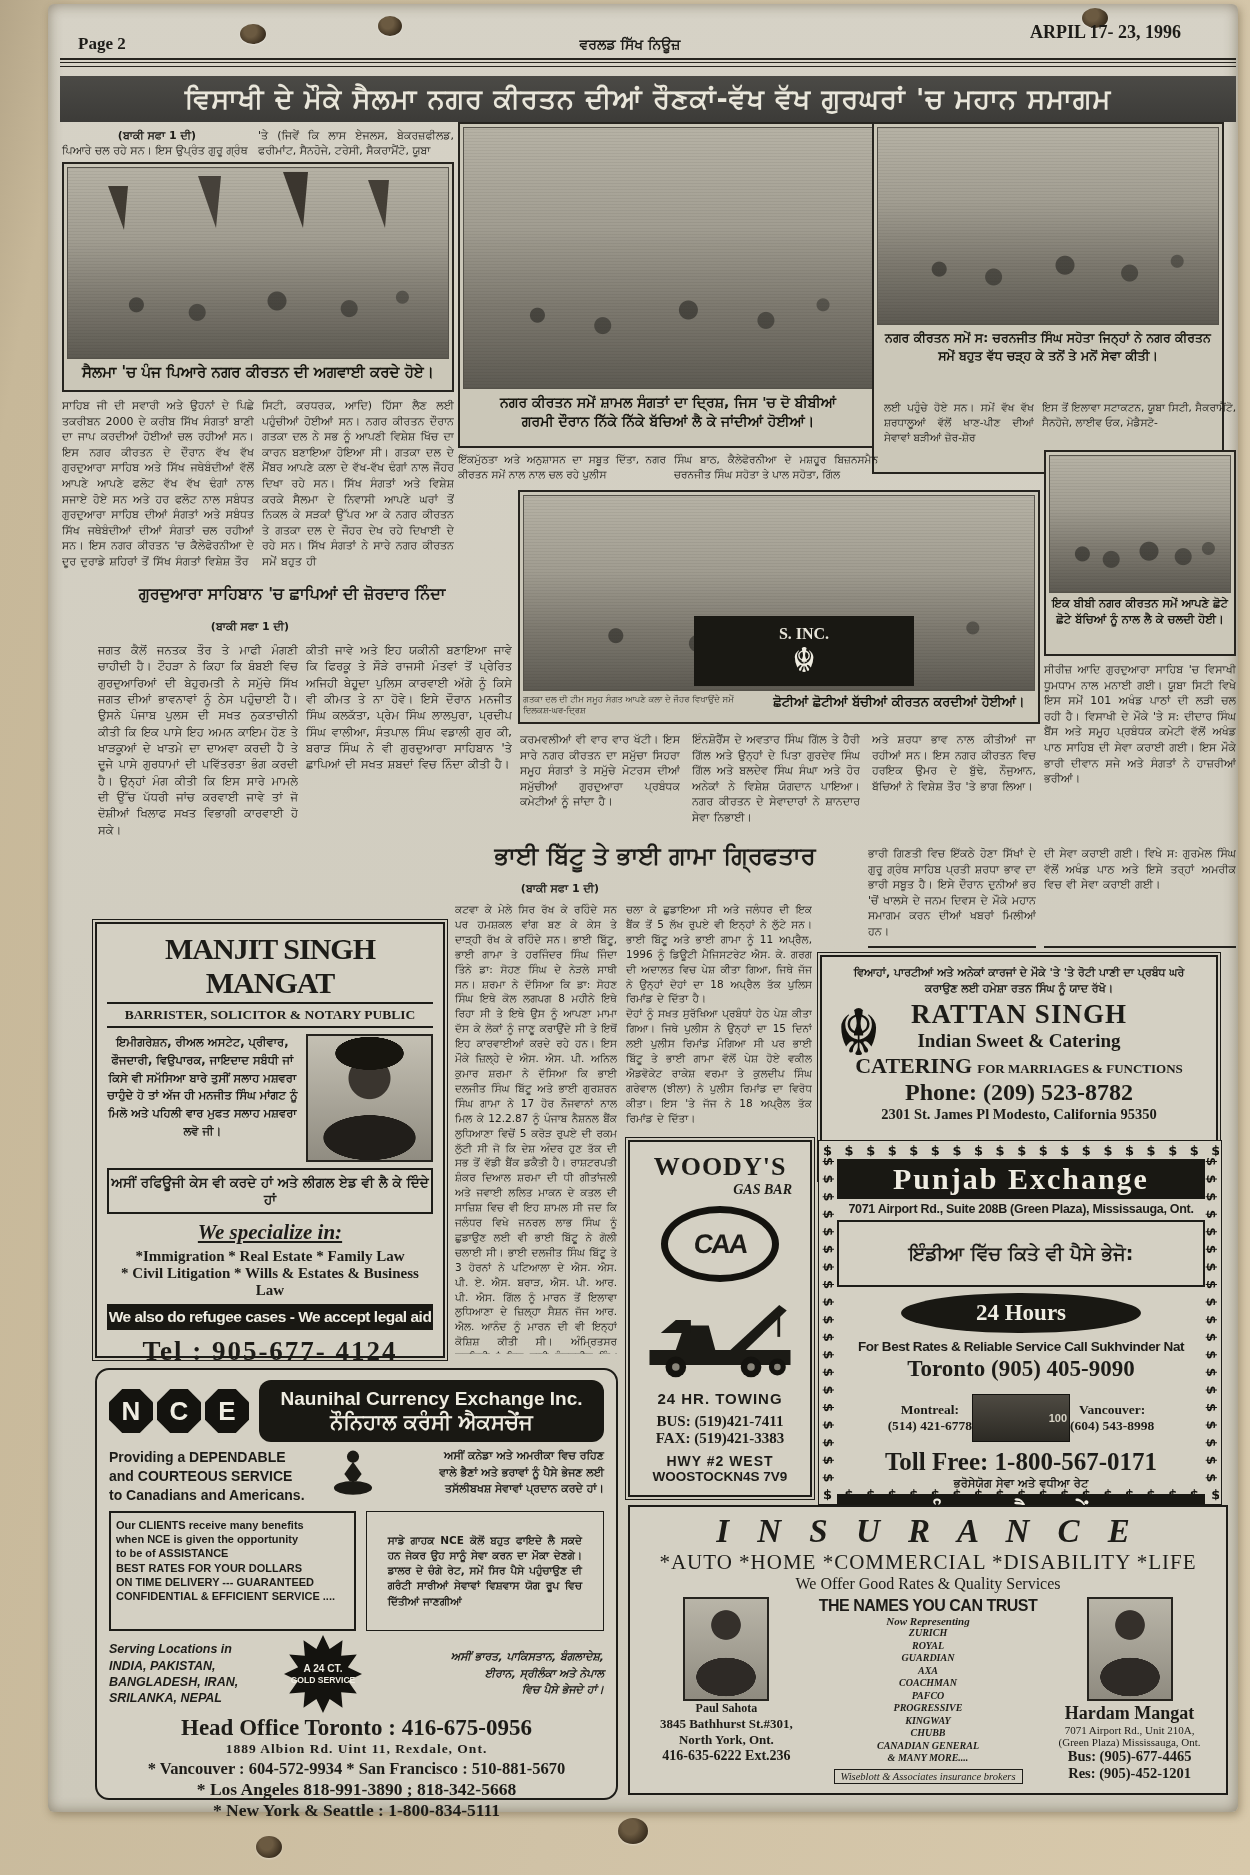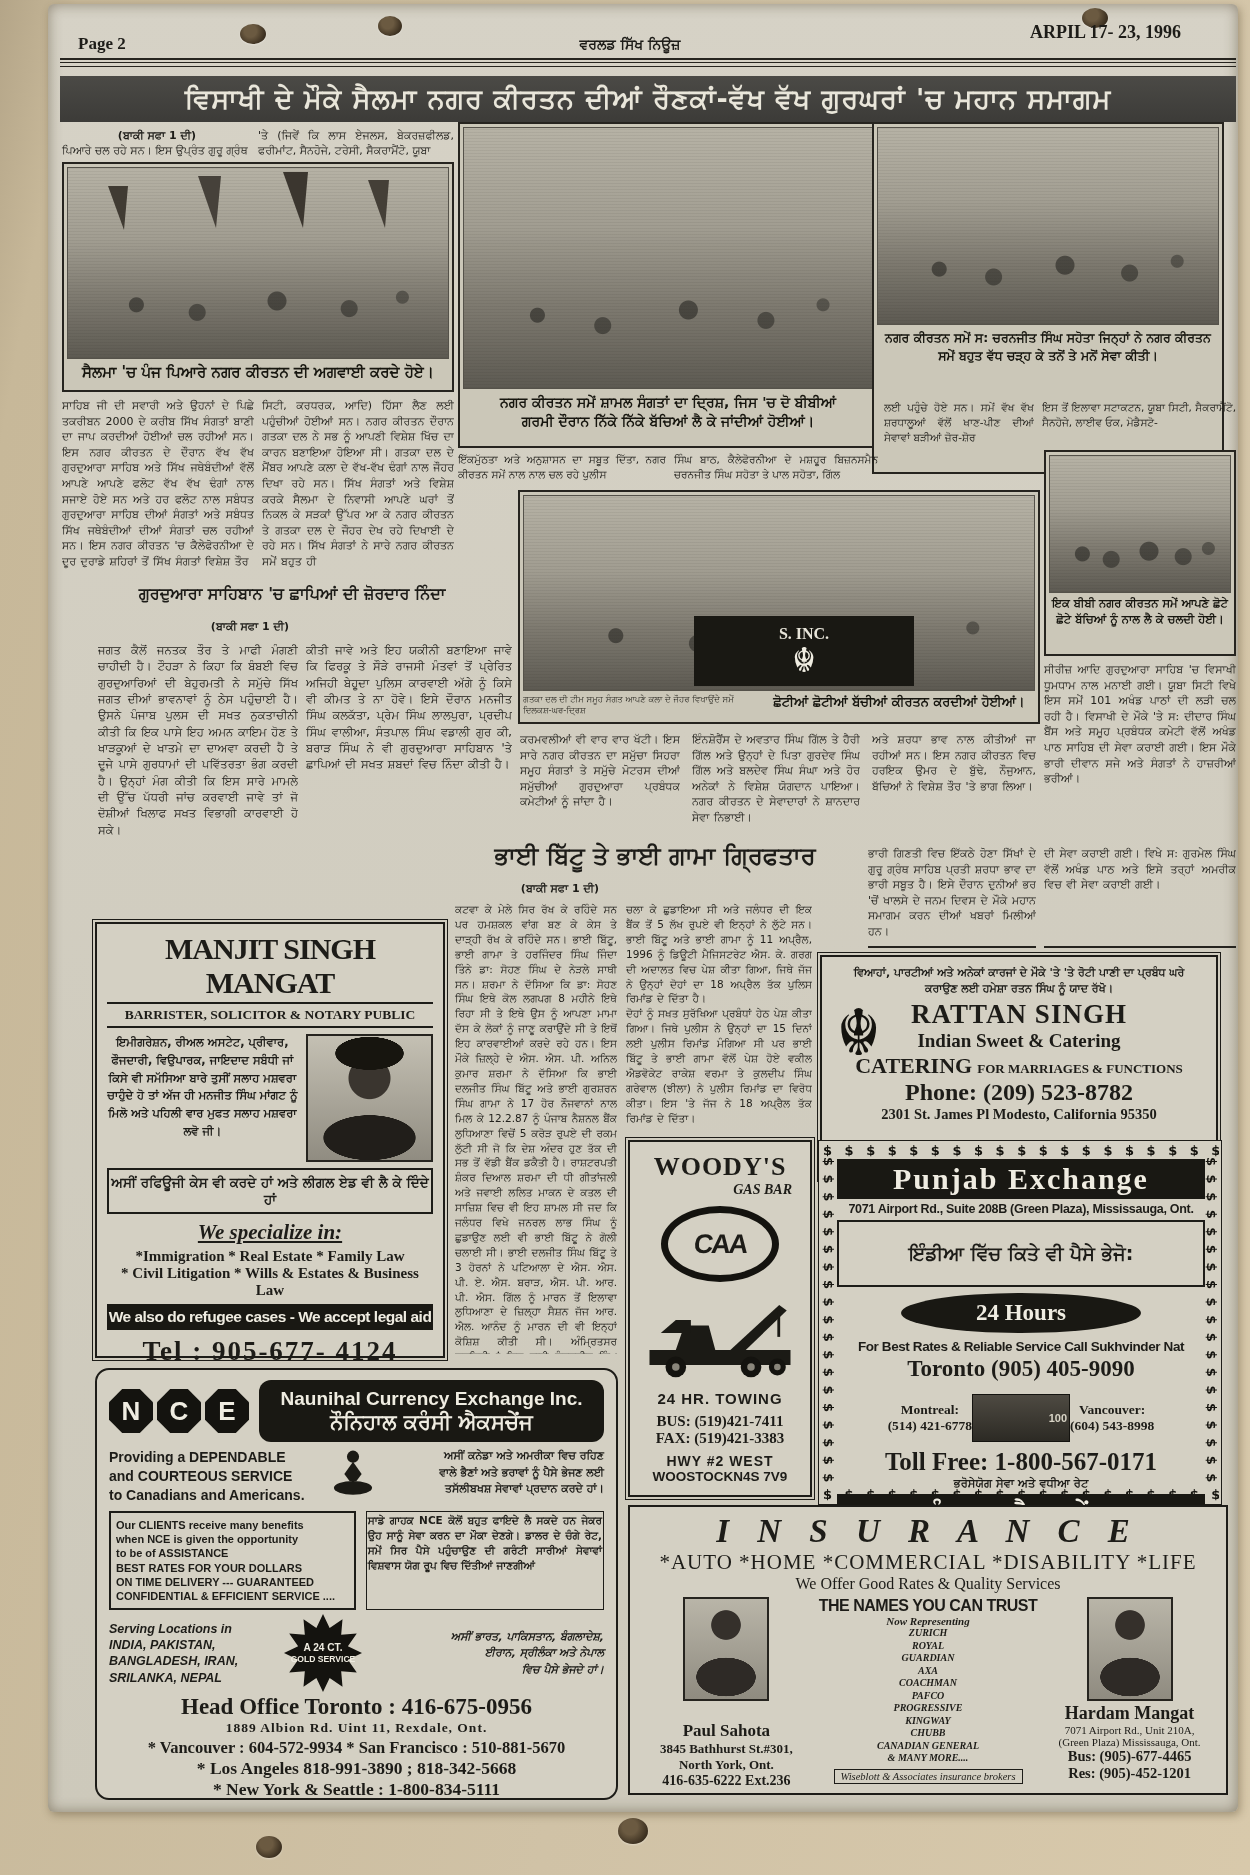--- a/index.html
+++ b/index.html
@@ -258,21 +258,21 @@
 ਵਾਲੇ ਭੈਣਾਂ ਅਤੇ ਭਰਾਵਾਂ ਨੂੰ ਪੈਸੇ ਭੇਜਣ ਲਈ
 ਤਸੱਲੀਬਖਸ਼ ਸੇਵਾਵਾਂ ਪ੍ਰਦਾਨ ਕਰਦੇ ਹਾਂ।</div>
     </div>
     <div style="display:flex;gap:10px;margin-top:6px">
       <div class="sn b pre" style="width:47%;border:2px solid #1d1c18;padding:5px;font-size:11px;line-height:1.3">Our CLIENTS receive many benefits
 when NCE is given the opportunity
 to be of ASSISTANCE
 BEST RATES FOR YOUR DOLLARS
 ON TIME DELIVERY --- GUARANTEED
 CONFIDENTIAL &amp; EFFICIENT SERVICE ....</div>
-      <div class="pj b j" style="flex:1;border:1px solid #1d1c18;padding:1px;font-size:10.5px;line-height:1.45">ਸਾਡੇ ਗਾਹਕ NCE ਕੋਲੋਂ ਬਹੁਤ ਫਾਇਦੇ ਲੈ ਸਕਦੇ ਹਨ ਜੇਕਰ ਉਹ ਸਾਨੂੰ ਸੇਵਾ ਕਰਨ ਦਾ ਮੌਕਾ ਦੇਣਗੇ। ਡਾਲਰ ਦੇ ਚੰਗੇ ਰੇਟ, ਸਮੇਂ ਸਿਰ ਪੈਸੇ ਪਹੁੰਚਾਉਣ ਦੀ ਗਰੰਟੀ ਸਾਰੀਆਂ ਸੇਵਾਵਾਂ ਵਿਸ਼ਵਾਸ ਯੋਗ ਰੂਪ ਵਿਚ ਦਿੱਤੀਆਂ ਜਾਣਗੀਆਂ</div>
+      <div class="pj b j" style="flex:1;border:1px solid #1d1c18;padding:21px;font-size:10.5px;line-height:1.45">ਸਾਡੇ ਗਾਹਕ NCE ਕੋਲੋਂ ਬਹੁਤ ਫਾਇਦੇ ਲੈ ਸਕਦੇ ਹਨ ਜੇਕਰ ਉਹ ਸਾਨੂੰ ਸੇਵਾ ਕਰਨ ਦਾ ਮੌਕਾ ਦੇਣਗੇ। ਡਾਲਰ ਦੇ ਚੰਗੇ ਰੇਟ, ਸਮੇਂ ਸਿਰ ਪੈਸੇ ਪਹੁੰਚਾਉਣ ਦੀ ਗਰੰਟੀ ਸਾਰੀਆਂ ਸੇਵਾਵਾਂ ਵਿਸ਼ਵਾਸ ਯੋਗ ਰੂਪ ਵਿਚ ਦਿੱਤੀਆਂ ਜਾਣਗੀਆਂ</div>
     </div>
     <div style="display:flex;align-items:center;margin-top:4px">
       <div class="sn b pre" style="width:34%;font-size:12.5px;font-style:italic;line-height:1.3">Serving Locations in
 INDIA, PAKISTAN,
 BANGLADESH, IRAN,
 SRILANKA, NEPAL</div>
       <svg viewBox="0 0 100 100" style="width:92px;height:78px">
         <polygon fill="#14130f" points="100,50 81.9,58.5 93.3,75 73.3,73.3 75,93.3 58.5,81.9 50,100 41.5,81.9 25,93.3 26.7,73.3 6.7,75 18.1,58.5 0,50 18.1,41.5 6.7,25 26.7,26.7 25,6.7 41.5,18.1 50,0 58.5,18.1 75,6.7 73.3,26.7 93.3,25 81.9,41.5"></polygon>
         <text x="50" y="47" text-anchor="middle" fill="#efece1" font-size="13" font-weight="bold" font-family="Liberation Sans,sans-serif">A 24 CT.</text>
         <text x="50" y="62" text-anchor="middle" fill="#efece1" font-size="11" font-weight="bold" font-family="Liberation Sans,sans-serif">GOLD SERVICE</text>
@@ -288,21 +288,21 @@
     <div class="sf b c" style="font-size:17.5px">* New York &amp; Seattle : 1-800-834-5111</div>
   </div>
 
   <div class="a" style="left:628px;top:1505px;width:600px;height:290px;border:2px solid #1d1c18;background:#d4d0c3;box-sizing:border-box;padding:6px 10px">
     <div class="sf b c" style="font-size:33px;font-style:italic;letter-spacing:10px">I N S U R A N C E</div>
     <div class="sf c" style="font-size:21px;letter-spacing:1px">*AUTO  *HOME  *COMMERCIAL  *DISABILITY  *LIFE</div>
     <div class="sf c" style="font-size:16px">We Offer Good Rates &amp; Quality Services</div>
     <div style="display:flex;margin-top:4px">
       <div style="width:30%;text-align:center">
         <div class="portrait" style="width:86px;height:104px;margin:0 auto"></div>
-        <div class="sf b" style="font-size:17px;margin-top:20px">Paul Sahota</div>
+        <div class="sf b" style="font-size:12px;margin-top:0">Paul Sahota</div>
         <div class="sf b" style="font-size:13px">3845 Bathhurst St.#301,</div>
         <div class="sf b" style="font-size:13px">North York, Ont.</div>
         <div class="sf b" style="font-size:14px">416-635-6222  Ext.236</div>
       </div>
       <div style="flex:1;text-align:center">
         <div class="sn b" style="font-size:16px;letter-spacing:-0.5px">THE NAMES YOU CAN TRUST</div>
         <div class="sf b" style="font-size:11px;font-style:italic">Now Representing</div>
         <div class="sf b" style="font-size:10px;font-style:italic;line-height:1.25">
           <div>ZURICH</div>
           <div>ROYAL</div>

